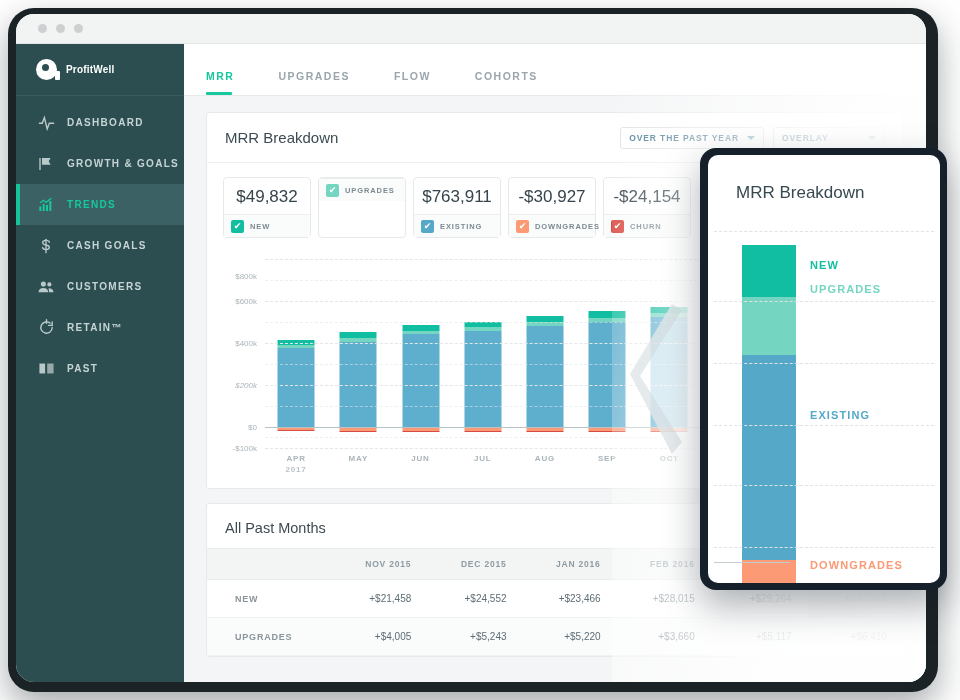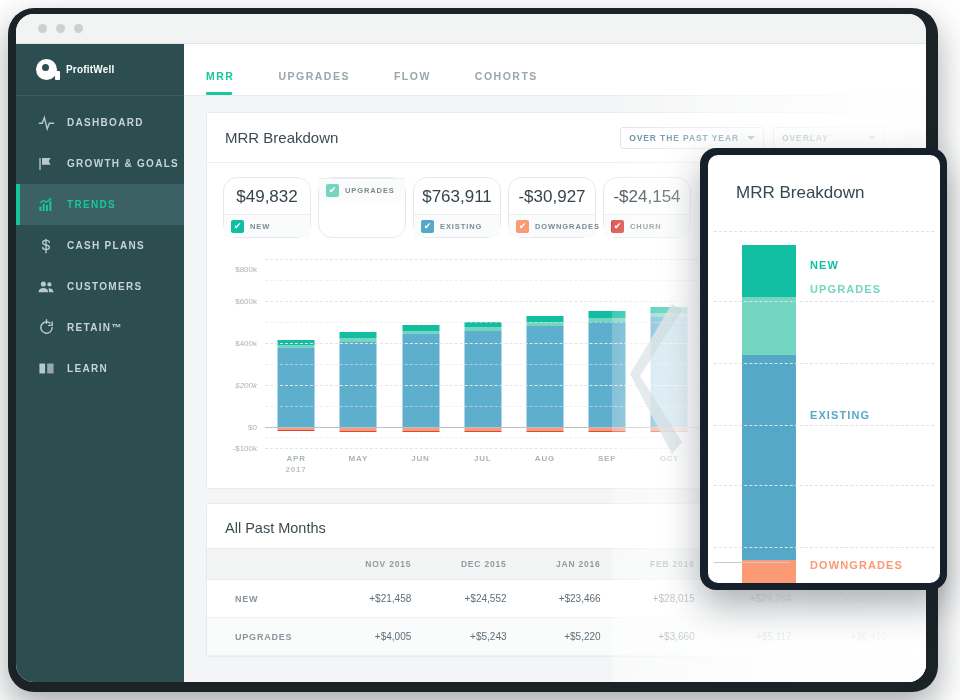--- a/index.html
+++ b/index.html
@@ -108,21 +108,21 @@
   }
   .selectbox .sel-label{white-space:nowrap;}
   .caret{
     width:0;height:0;border-left:4px solid transparent;border-right:4px solid transparent;
     border-top:4px solid #6fa3b6;margin-left:8px;
   }
 
   
   .metrics{display:flex;padding:14px 16px 4px 16px;}
   .metric{
-    width:88px;border:1px solid #e6e9ea;border-radius:14px;margin-right:7px;
+    width:88px;border:1px solid #e6e9ea;border-radius:4px;margin-right:7px;
     background:#fff;box-sizing:border-box;
   }
   .metric-value{
     font-size:17px;color:#36454c;text-align:center;padding:9px 0 7px 0;font-weight:normal;
   }
   .metric-foot{
     border-top:1px solid #edefef;background:#fafbfb;height:23px;
     display:flex;align-items:center;padding-left:7px;box-sizing:border-box;
   }
   .chk{
@@ -260,21 +260,21 @@
           <span class="nav-label">TRENDS</span>
         </div>
 
         <div class="nav-item">
           <span class="nav-ico">
             <svg width="16" height="16" viewBox="0 0 24 24" fill="none" stroke="currentColor" stroke-width="2" stroke-linecap="round">
                 <path d="M12 2v20"></path>
                 <path d="M17 6.5c0-2-2.2-3-5-3s-5 1-5 3.3S9 10 12 10.5s5 1.2 5 3.4-2.2 3.3-5 3.3-5-1.1-5-3.1"></path>
               </svg>
           </span>
-          <span class="nav-label">CASH PLANS</span>
+          <span class="nav-label">CASH GOALS</span>
         </div>
 
         <div class="nav-item">
           <span class="nav-ico">
             <svg width="18" height="18" viewBox="0 0 24 24" fill="currentColor">
                 <circle cx="8.5" cy="8" r="3.4"></circle>
                 <circle cx="16.5" cy="8.6" r="2.8"></circle>
                 <path d="M2 19c0-3.5 3-5.6 6.5-5.6S15 15.5 15 19z"></path>
                 <path d="M15.5 13.6c3 0 6.5 1.6 6.5 5.4h-6z"></path>
               </svg>
@@ -294,21 +294,21 @@
         </div>
 
 
         <div class="nav-item">
           <span class="nav-ico">
             <svg width="17" height="17" viewBox="0 0 24 24" fill="currentColor">
                 <path d="M2 5h8v14H2z"></path>
                 <path d="M13 5h9v14h-9z" opacity=".75"></path>
               </svg>
           </span>
-          <span class="nav-label">LEARN</span>
+          <span class="nav-label">PAST</span>
         </div>
 
       </div>
     </div>
 
     <div class="main">
 
       <div class="tabbar">
         <div class="tab active">MRR</div>
         <div class="tab">UPGRADES</div>
@@ -363,21 +363,21 @@
                 <div class="metric-value">-$24,154</div>
                 <div class="metric-foot">
                   <span class="chk" style="background: rgb(217, 74, 66);">✔</span>
                   <span class="metric-name">CHURN</span>
                 </div>
               </div>
             </div>
 
           <div class="chart-wrap">
             <div class="ylabels">
-                <div class="ylab" style="top: 21px;">$800k</div>
+                <div class="ylab" style="top: 28px;">$800k</div>
                 <div class="ylab" style="top: 52.6316px; margin-left: 20px;">$600k</div>
                 <div class="ylab" style="top: 94.7368px;">$400k</div>
                 <div class="ylab" style="top: 136.842px; font-style: italic;">$200k</div>
                 <div class="ylab" style="top: 178.947px;">$0</div>
                 <div class="ylab" style="top: 200px;">-$100k</div>
               </div>
             <div class="plot">
               <div class="bars">
                   <div class="barcol">
                     <div class="bar" style="top: 92px; height: 86.9474px;">

